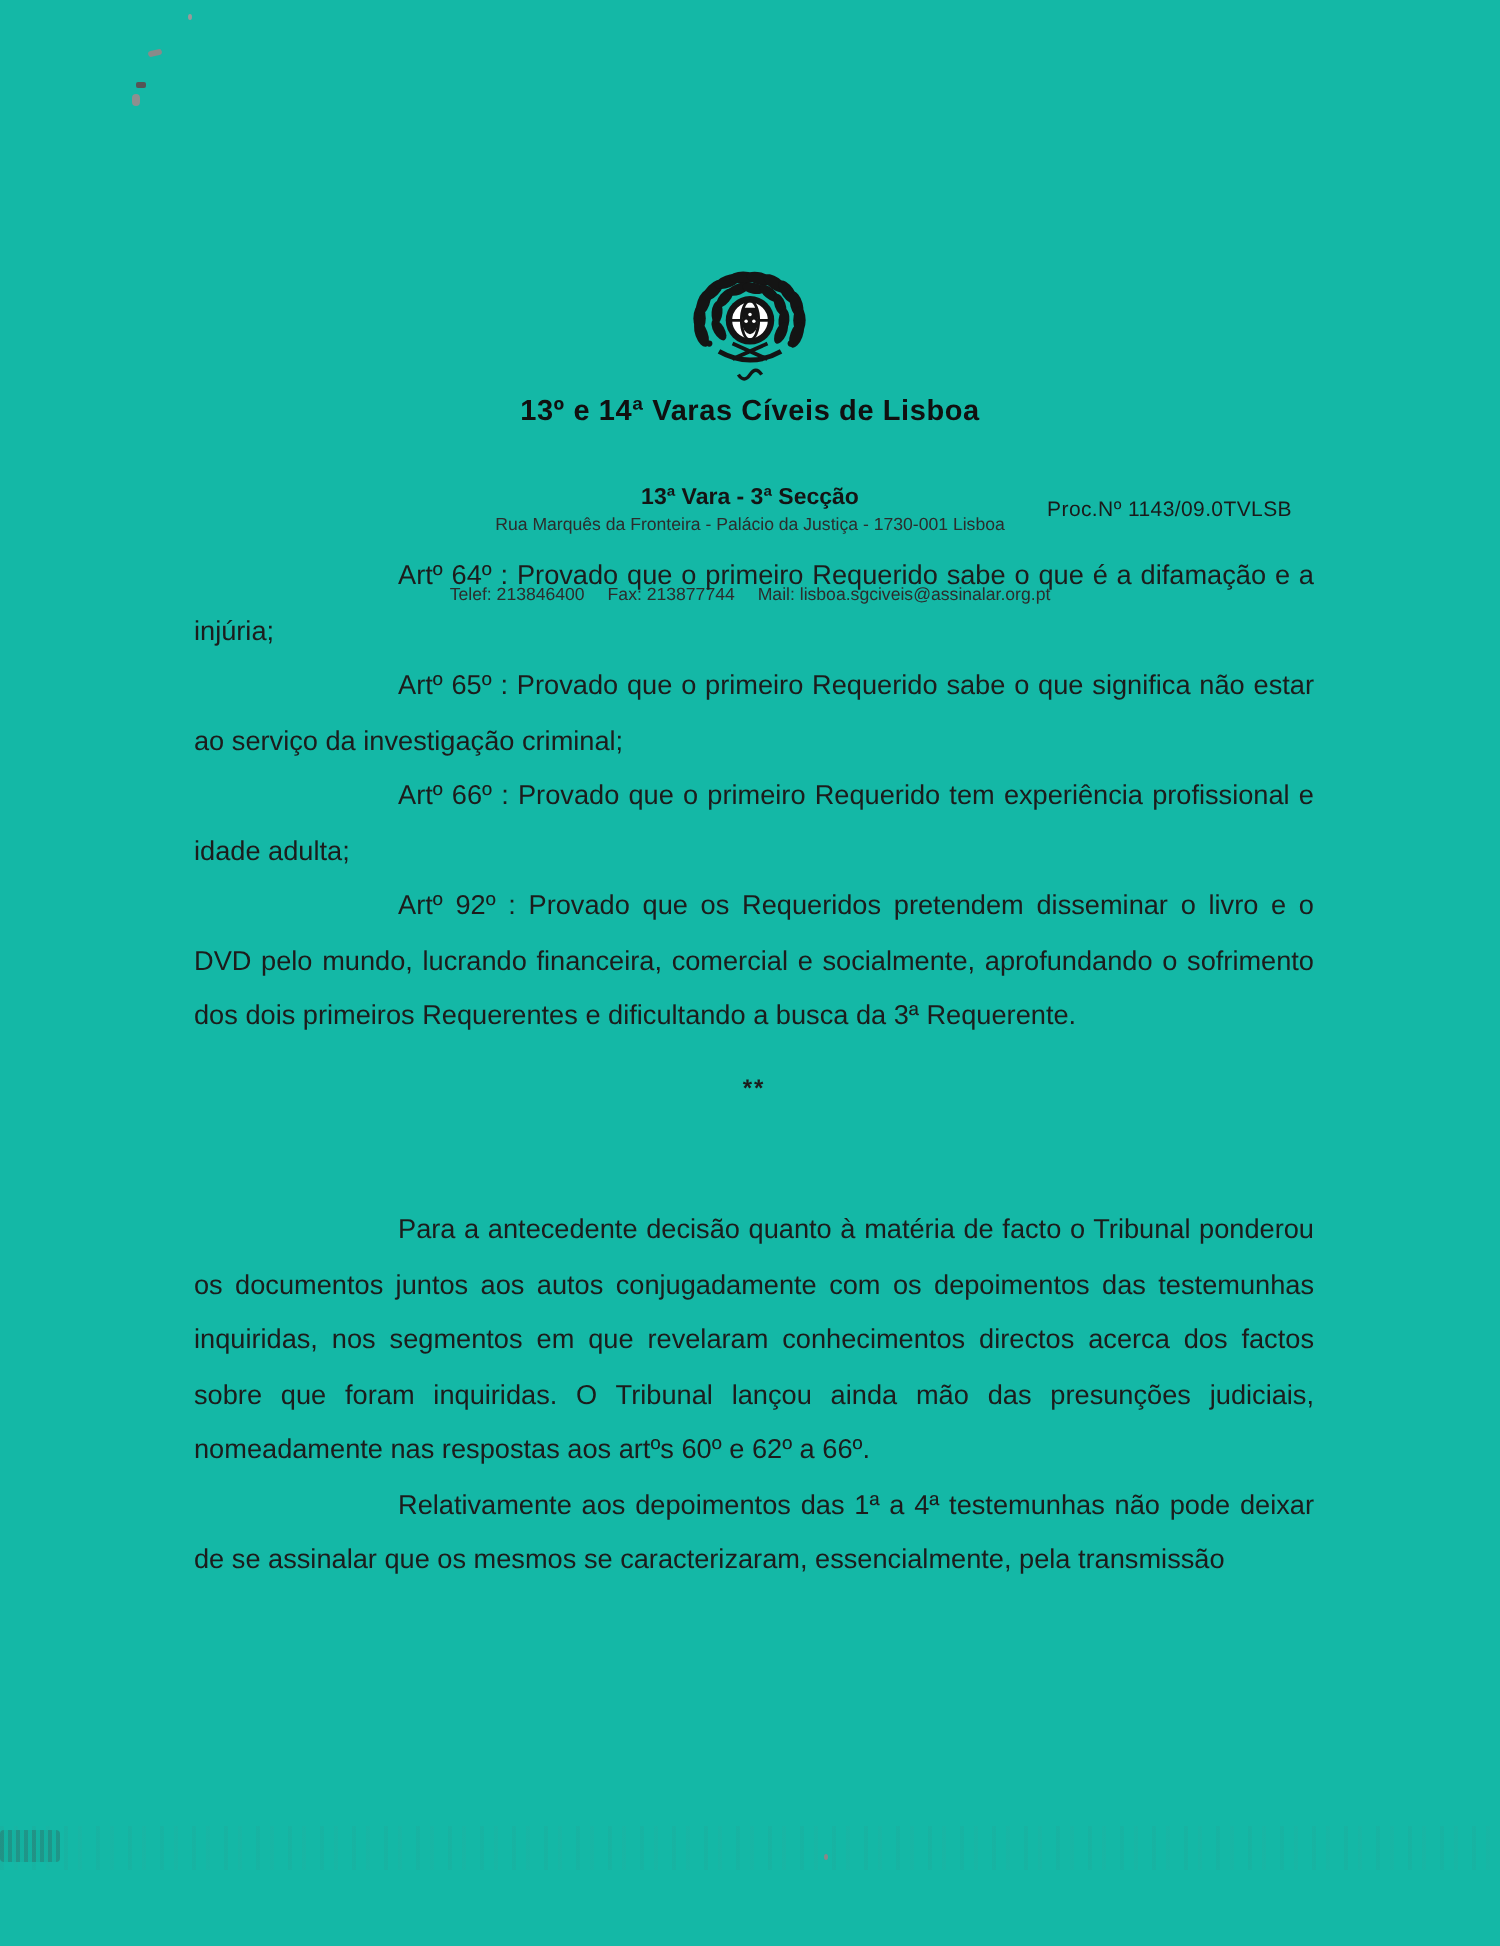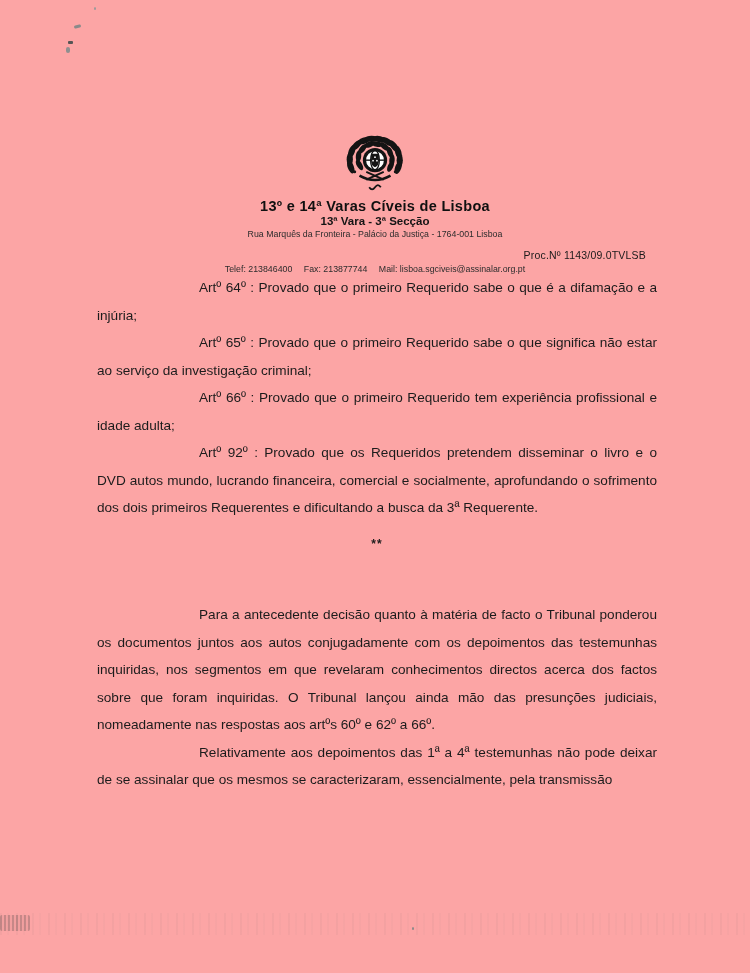--- a/index.html
+++ b/index.html
@@ -1,20 +1,20 @@
 <!DOCTYPE html>
 <html><head>
 <meta charset="utf-8">
 <style>
   html, body { margin: 0; padding: 0; background: #ffffff; }
   .page {
     position: relative;
     width: 750px;
     height: 973px;
-    background: #fca5a5;
+    background: #14b8a6;
     font-family: "Liberation Sans", sans-serif;
     color: #1e1e1e;
     overflow: hidden;
   }
 
   
   .letterhead {
     position: absolute;
     top: 133px;
     left: 0;
@@ -28,20 +28,21 @@
     color: #101010;
     letter-spacing: 0.3px;
     line-height: 16px;
     margin-top: 1px;
   }
   .court-subtitle {
     font-size: 11.5px;
     font-weight: bold;
     color: #141414;
     line-height: 14px;
+    margin-top: 28px;
   }
   .court-address {
     font-size: 8.8px;
     color: #2c2c2c;
     line-height: 10px;
     margin-top: 1px;
   }
   .court-contact {
     font-size: 8.8px;
     color: #2c2c2c;
@@ -164,35 +165,35 @@
       <circle cx="38" cy="28" r="10" fill="none" stroke="#141414" stroke-width="1.6"></circle>
       <ellipse cx="38" cy="28" rx="4.5" ry="10" fill="none" stroke="#141414" stroke-width="1.4"></ellipse>
       <line x1="28.5" y1="28" x2="47.5" y2="28" stroke="#141414" stroke-width="1.4"></line>
       <path d="M34,21.5 h8 v7.5 q0,5 -4,6.2 q-4,-1.2 -4,-6.2 z" fill="#141414"></path>
       <circle cx="38" cy="25" r="0.9" fill="#ffffff"></circle>
       <circle cx="36" cy="28.5" r="0.9" fill="#ffffff"></circle>
       <circle cx="40" cy="28.5" r="0.9" fill="#ffffff"></circle>
     </svg>
     <div class="court-title">13º e 14ª Varas Cíveis de Lisboa</div>
     <div class="court-subtitle">13ª Vara - 3ª Secção</div>
-    <div class="court-address">Rua Marquês da Fronteira - Palácio da Justiça - 1764-001 Lisboa</div>
+    <div class="court-address">Rua Marquês da Fronteira - Palácio da Justiça - 1730-001 Lisboa</div>
     <div class="court-contact">
       <span>Telef: 213846400</span>
       <span class="gap">Fax: 213877744</span>
       <span class="gap">Mail: lisboa.sgciveis@assinalar.org.pt</span>
     </div>
   </div>
 
   <div class="proc-number">Proc.Nº 1143/09.0TVLSB</div>
 
   <div class="doc-body">
     <p>Artº 64º : Provado que o primeiro Requerido sabe o que é a difamação e a injúria;</p>
     <p>Artº 65º : Provado que o primeiro Requerido sabe o que significa não estar ao serviço da investigação criminal;</p>
     <p>Artº 66º : Provado que o primeiro Requerido tem experiência profissional e idade adulta;</p>
-    <p>Artº 92º : Provado que os Requeridos pretendem disseminar o livro e o DVD autos mundo, lucrando financeira, comercial e socialmente, aprofundando o sofrimento dos dois primeiros Requerentes e dificultando a busca da 3ª Requerente.</p>
+    <p>Artº 92º : Provado que os Requeridos pretendem disseminar o livro e o DVD pelo mundo, lucrando financeira, comercial e socialmente, aprofundando o sofrimento dos dois primeiros Requerentes e dificultando a busca da 3ª Requerente.</p>
     <div class="separator">**</div>
     <p>Para a antecedente decisão quanto à matéria de facto o Tribunal ponderou os documentos juntos aos autos conjugadamente com os depoimentos das testemunhas inquiridas, nos segmentos em que revelaram conhecimentos directos acerca dos factos sobre que foram inquiridas. O Tribunal lançou ainda mão das presunções judiciais, nomeadamente nas respostas aos artºs 60º e 62º a 66º.</p>
     <p>Relativamente aos depoimentos das 1ª a 4ª testemunhas não pode deixar de se assinalar que os mesmos se caracterizaram, essencialmente, pela transmissão</p>
   </div>
 
   <div class="noise-band"></div>
   <div class="noise-blob"></div>
 
 </div>
 

